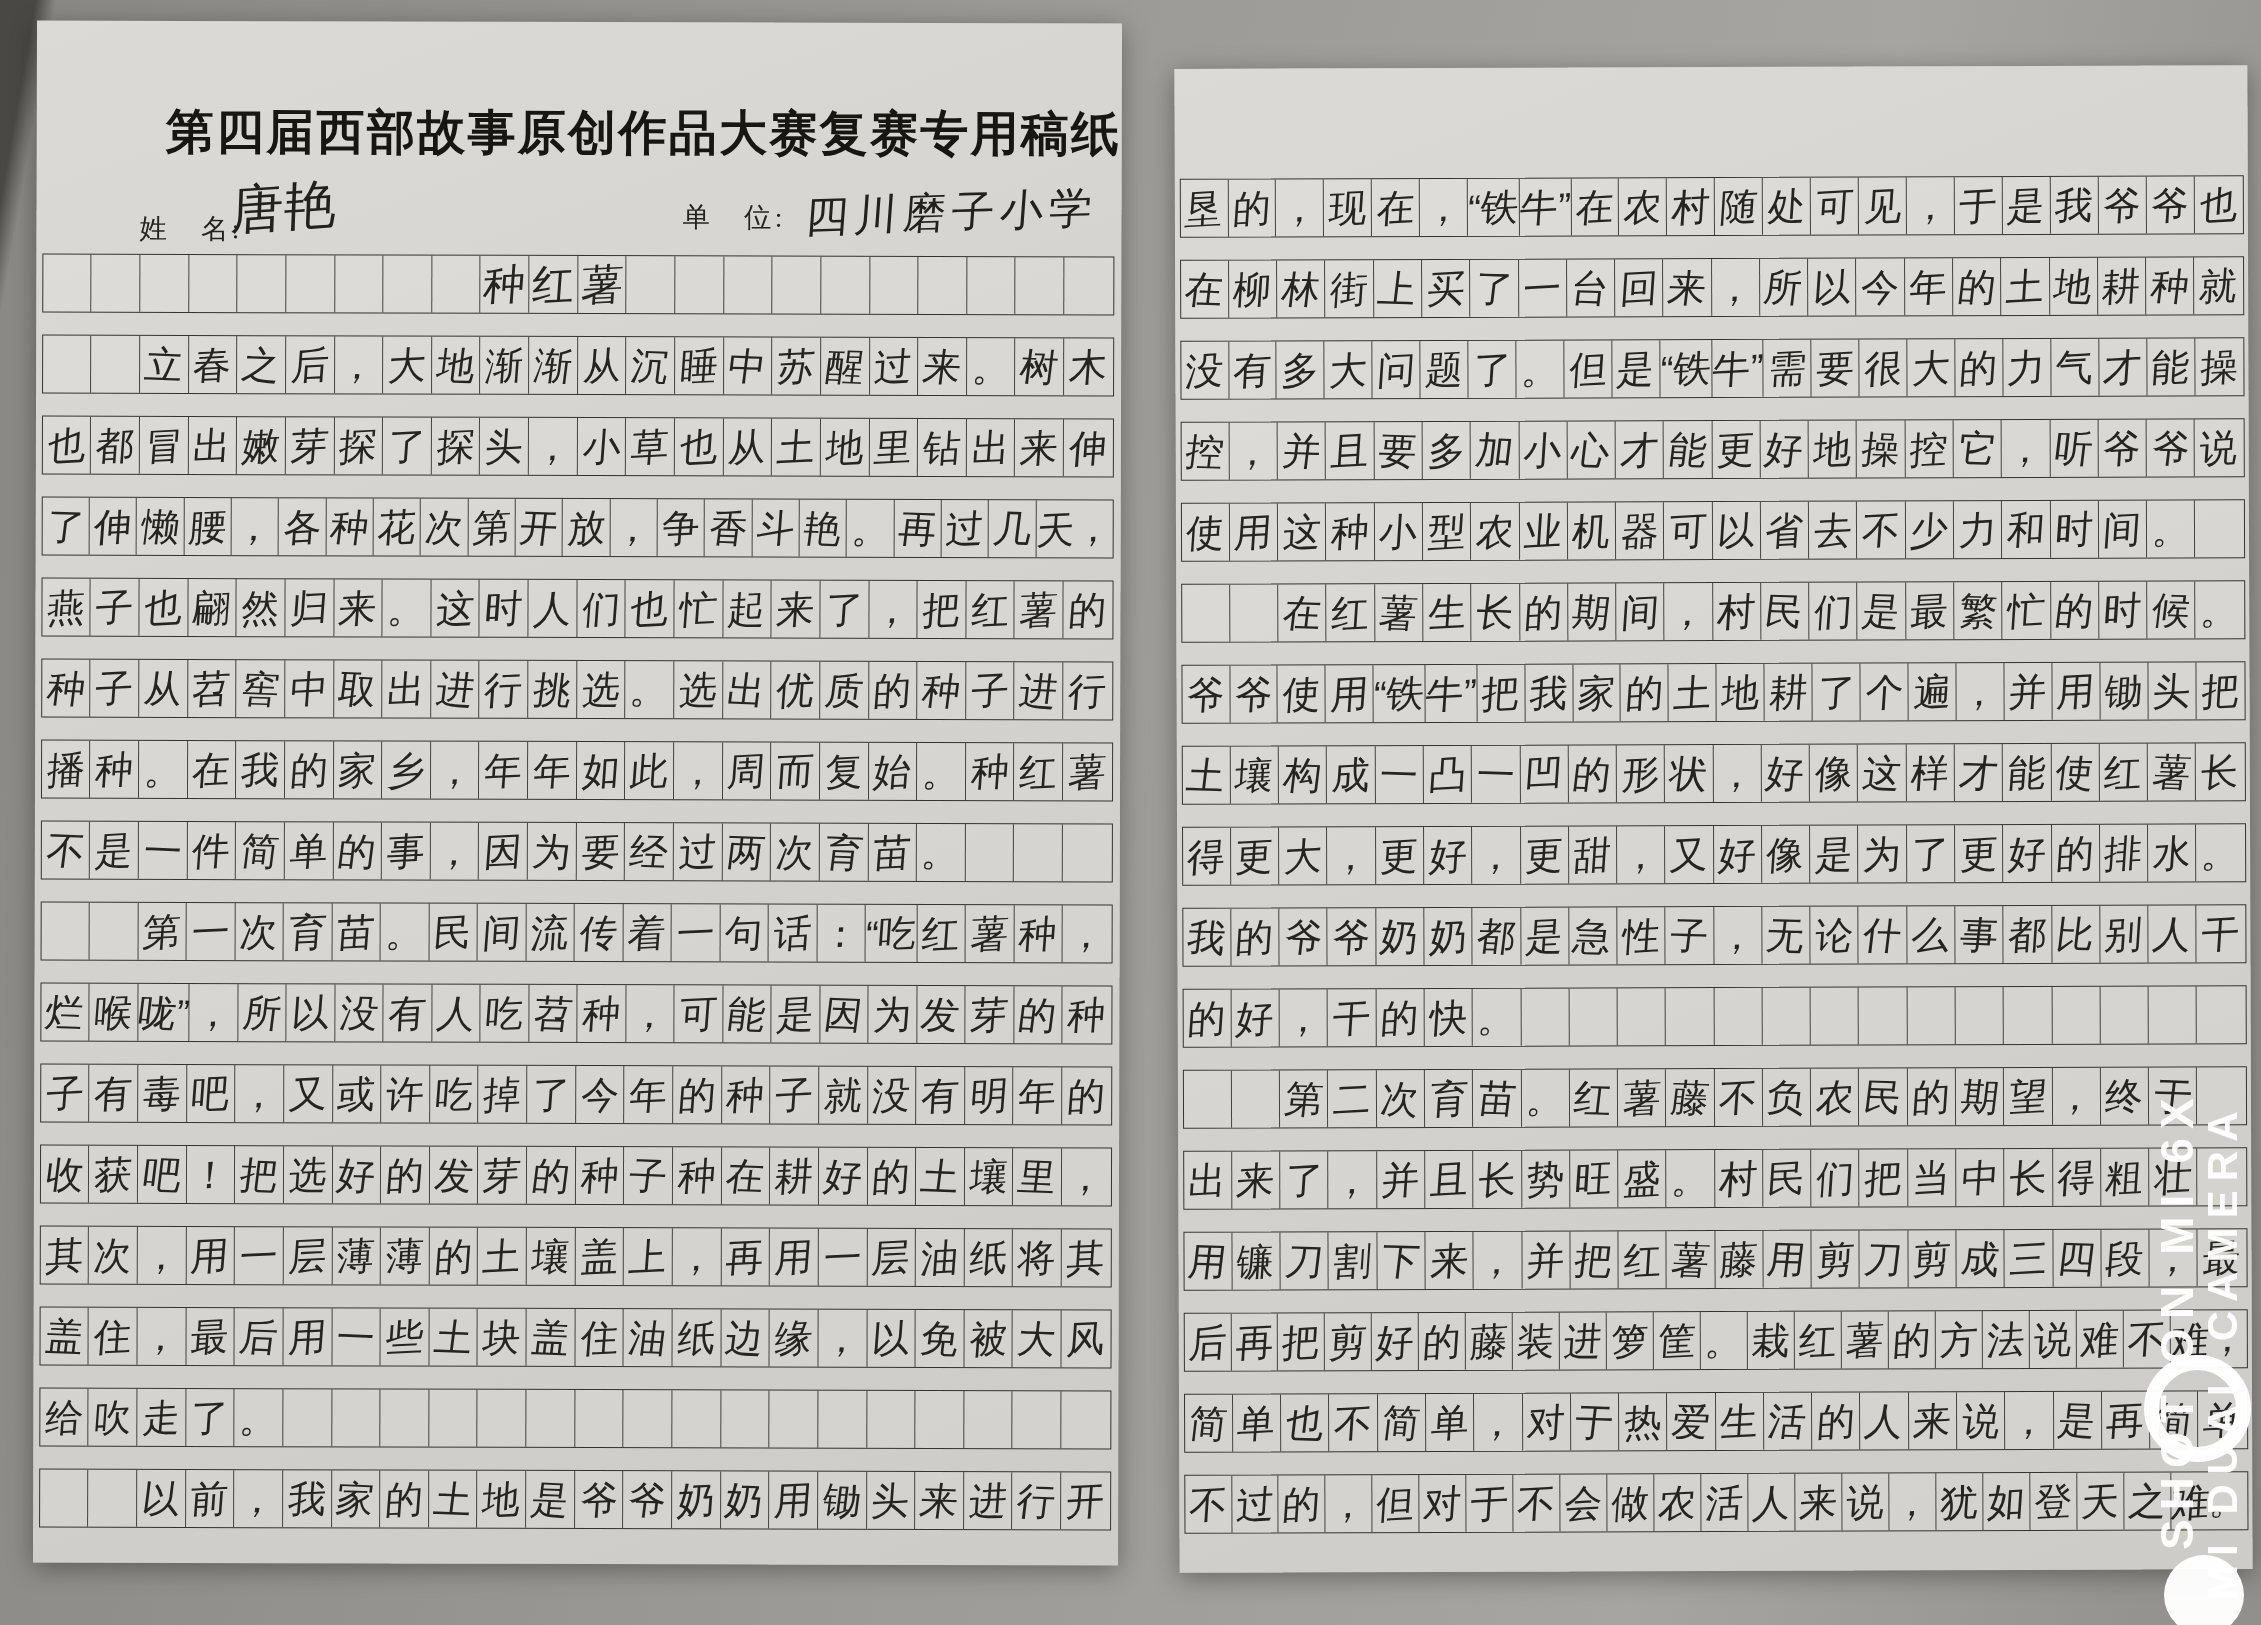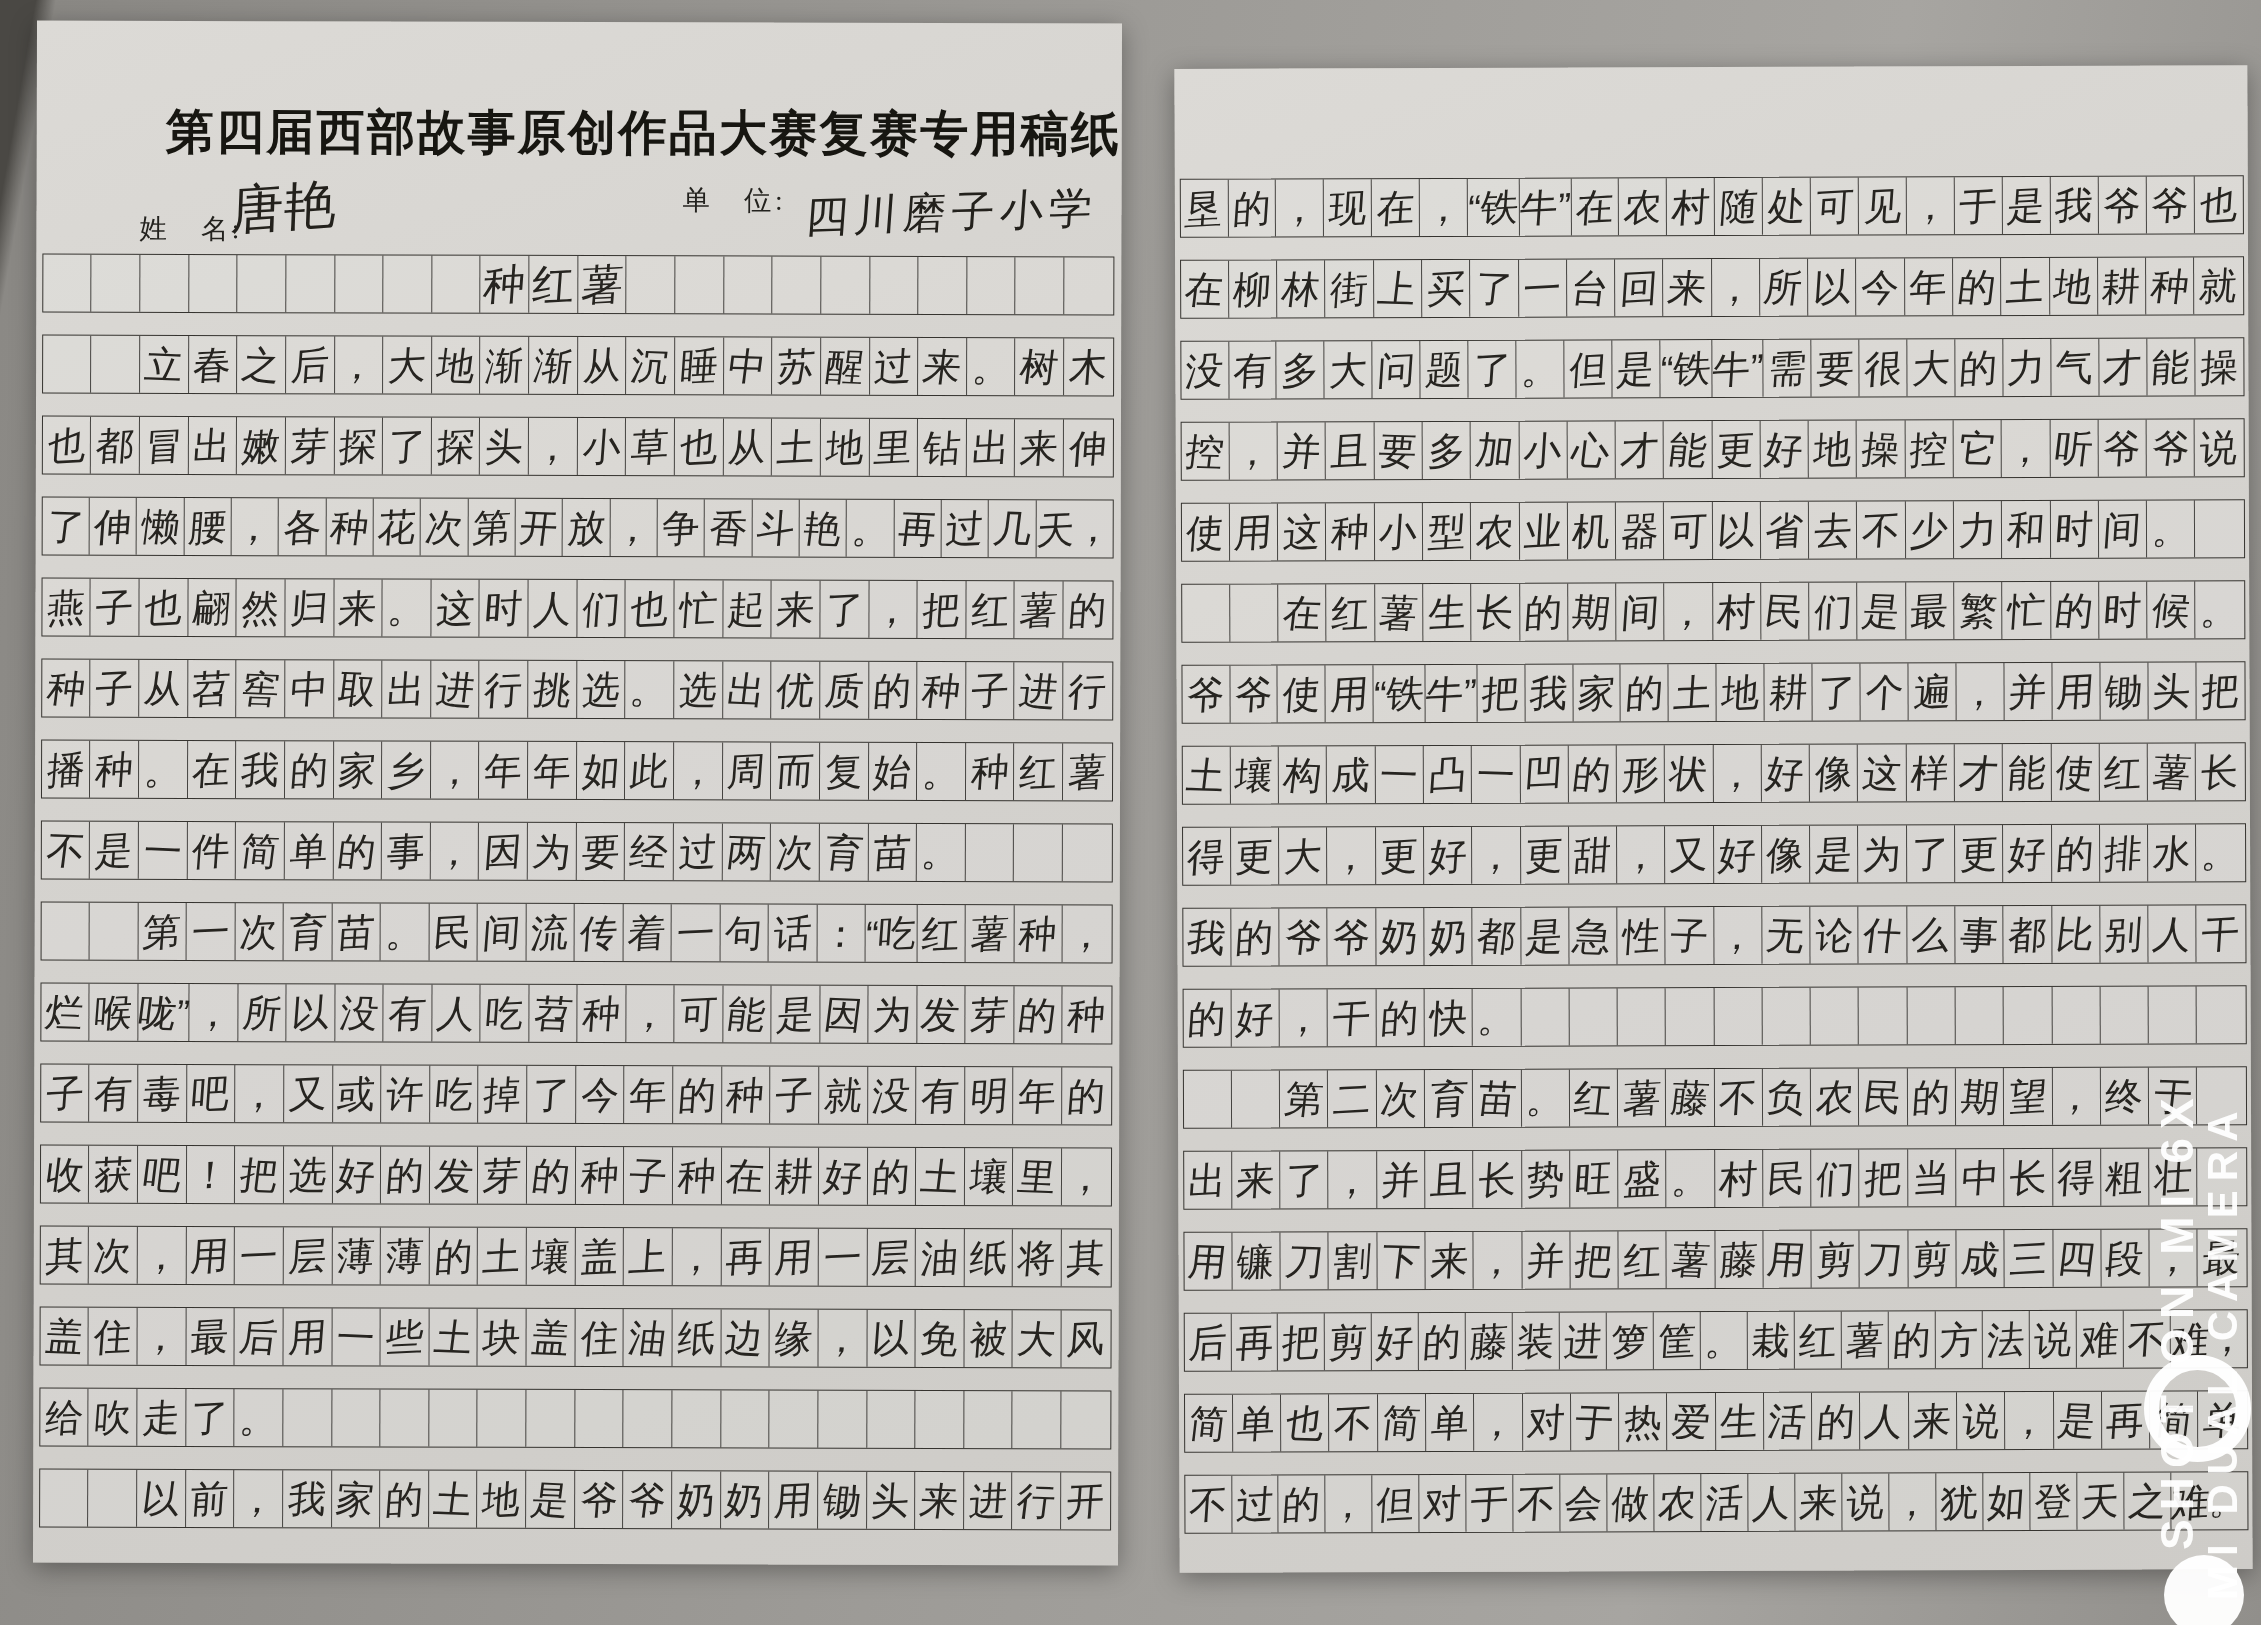--- a/index.html
+++ b/index.html
@@ -23,21 +23,21 @@
     font-family:"Liberation Serif", serif;
     font-weight:700;font-size:48px;letter-spacing:2.3px;color:#171611;
     white-space:nowrap;
   }
   .field-label{
     position:absolute;
     font-family:"Liberation Serif", serif;
     font-size:27.4px;color:#23221e;letter-spacing:3.4px;white-space:nowrap;
   }
   .lbl-name{left:103px;top:190px;}
-  .lbl-unit{left:646px;top:160px;}
+  .lbl-unit{left:646px;top:177px;}
   .hw{color:#23211c;}
   .hw-name{
     position:absolute;left:194px;top:151px;
     font-size:53px;transform:rotate(-4deg) skewX(-6deg);white-space:nowrap;
   }
   .hw-unit{
     position:absolute;left:769px;top:161px;
     font-size:43px;transform:rotate(-2deg) skewX(-6deg);letter-spacing:5.7px;white-space:nowrap;
   }
 

